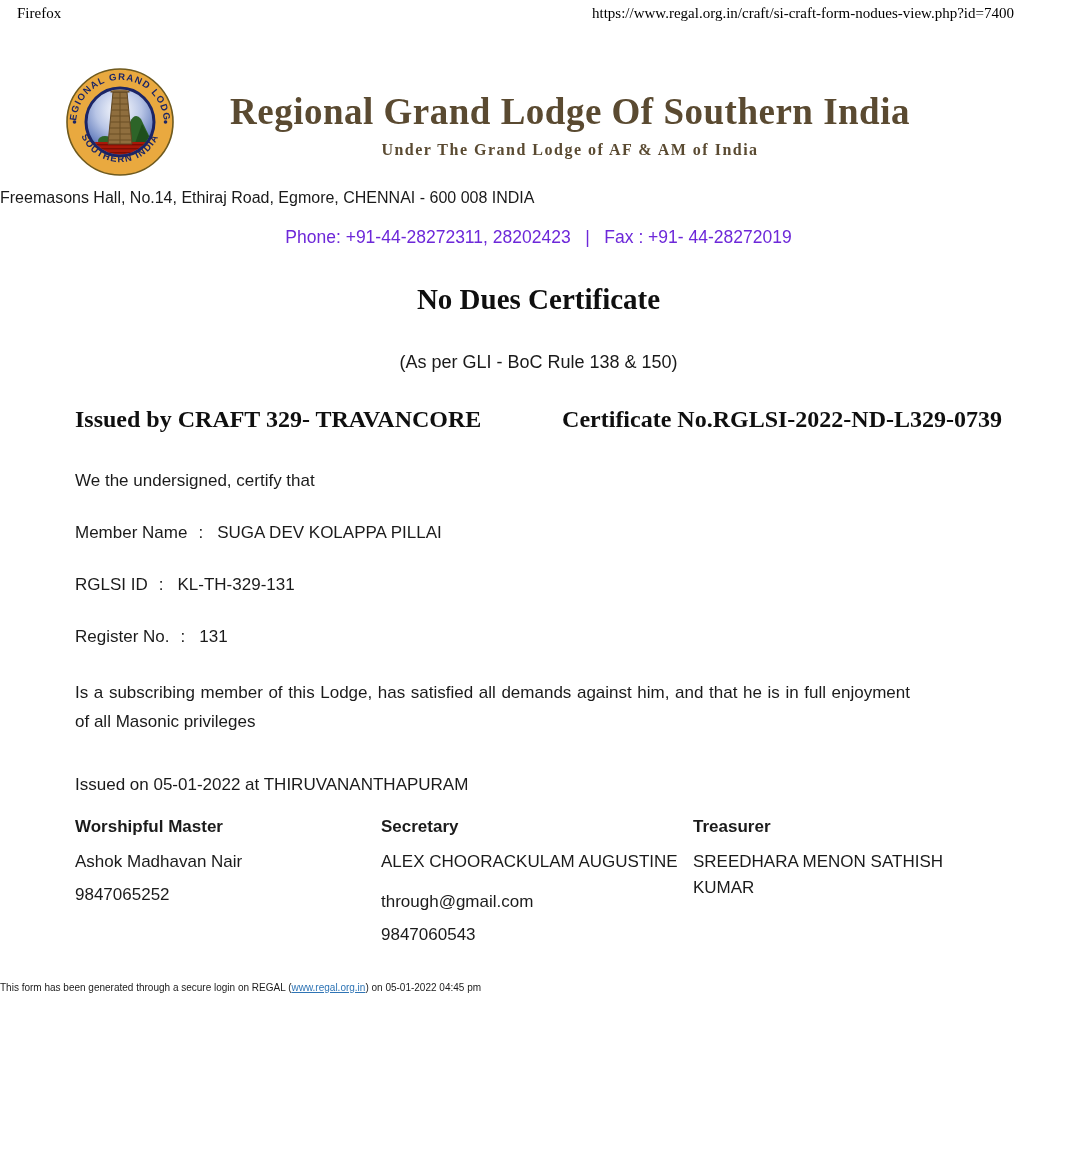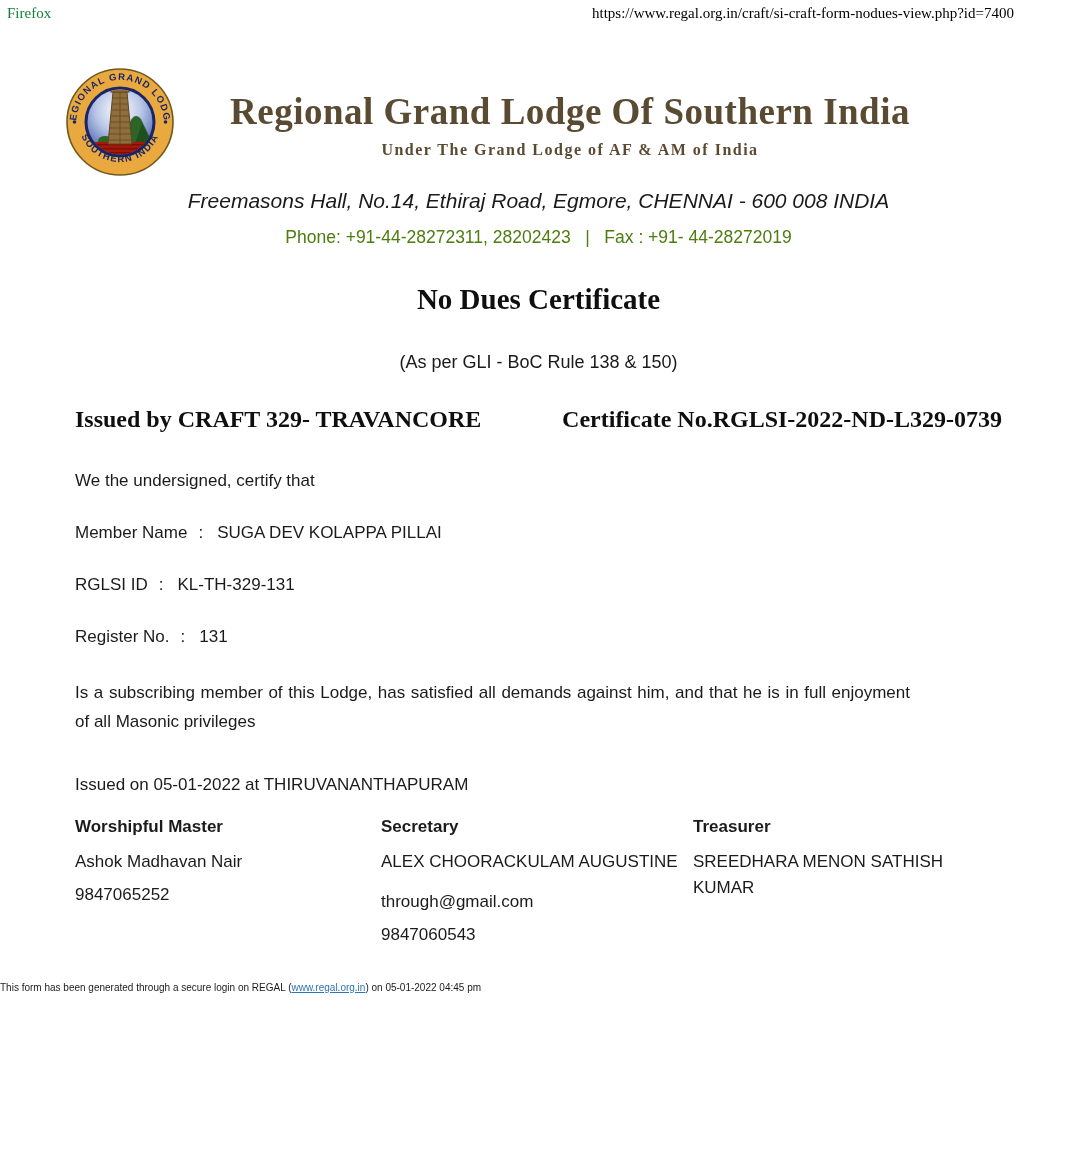--- a/index.html
+++ b/index.html
@@ -4,46 +4,46 @@
 <style>
   html,body{margin:0;padding:0;}
   body{
     width:1077px;height:1149px;position:relative;background:#ffffff;
     overflow:hidden;
     font-family:"Liberation Sans",sans-serif;color:#1b1b1b;
     -webkit-font-smoothing:antialiased;
   }
   
   .ph-left{
-    position:absolute;left:7px;top:5px;
-    font:15px "Liberation Serif",serif;color:#15803d;text-align:center;
+    position:absolute;left:17px;top:5px;
+    font:15px "Liberation Serif",serif;color:#000000;text-align:center;
   }
   .ph-url{
     position:absolute;left:592px;top:5px;width:485px;overflow:hidden;
     white-space:nowrap;font:15px "Liberation Serif",serif;color:#000;
   }
   
   .logo{position:absolute;left:64px;top:66px;width:112px;height:112px;}
   .org-title{
     position:absolute;left:188px;top:90px;width:764px;text-align:center;
     font-family:"Liberation Serif",serif;font-weight:bold;font-size:37px;
     letter-spacing:.5px;color:#5a4a31;line-height:44px;white-space:nowrap;
   }
   .org-tagline{
     position:absolute;left:188px;top:141px;width:764px;text-align:center;
     font-family:"Liberation Serif",serif;font-weight:bold;font-size:16px;
     letter-spacing:1.5px;color:#5a4a31;
   }
   .address-line{
-    position:absolute;left:0;top:189px;width:1077px;text-align:center;
-    font-size:21px;color:#1a1a1a;font-style:italic;
+    position:absolute;left:0;top:189px;width:1077px;text-align:left;
+    font-size:16px;color:#1a1a1a;
   }
   .phone-line{
     position:absolute;left:0;top:227px;width:1077px;text-align:center;
-    font-size:17.5px;color:#4d7c0f;white-space:pre;
+    font-size:17.5px;color:#6d28d9;white-space:pre;
   }
   
   .cert-title{
     position:absolute;left:0;top:283px;width:1077px;text-align:center;
     font-family:"Liberation Serif",serif;font-weight:bold;font-size:29px;color:#0f0f0f;
   }
   .cert-subtitle{
     position:absolute;left:0;top:337px;width:1077px;text-align:center;
     font-size:18px;color:#1a1a1a;margin-top:15px;
   }

